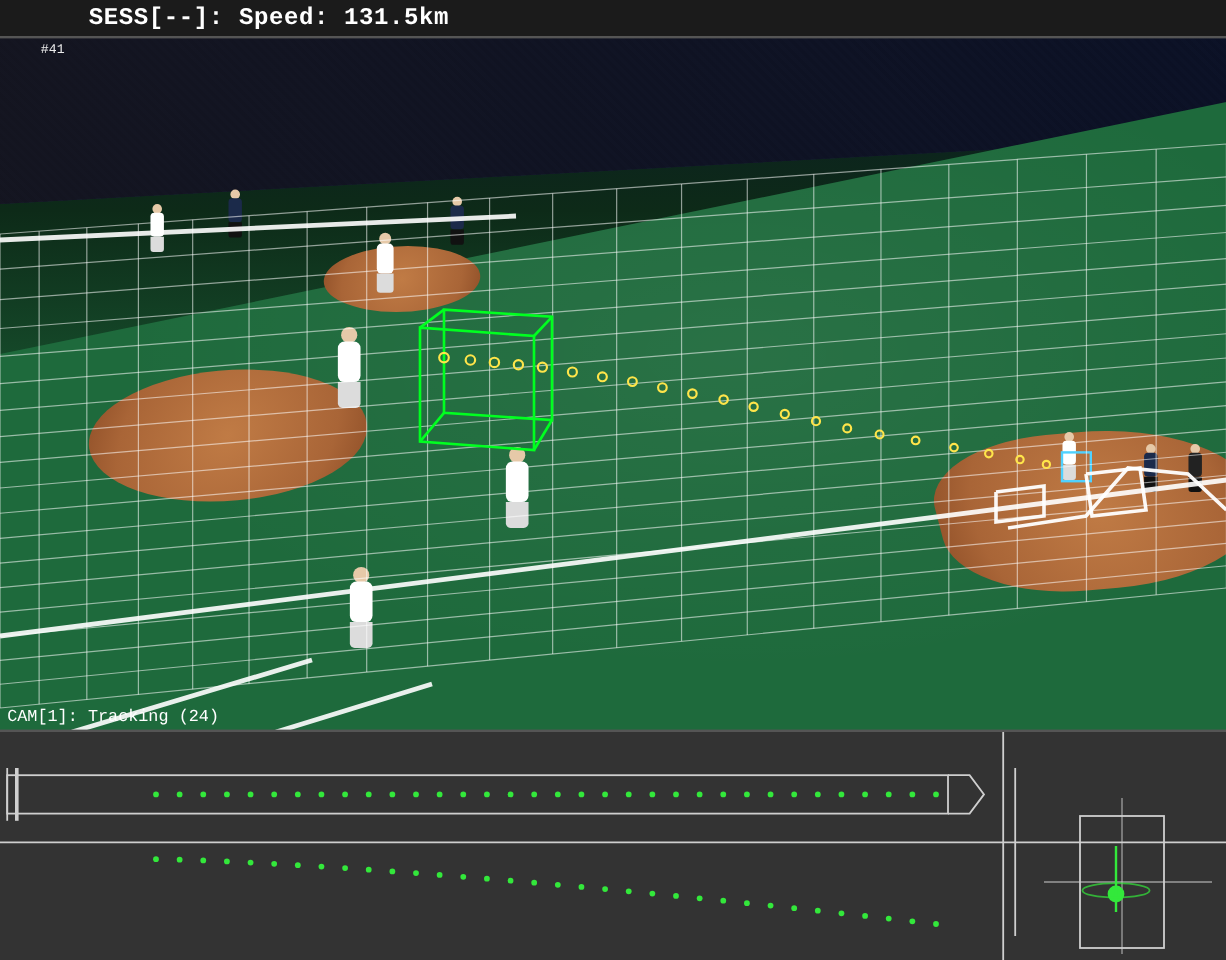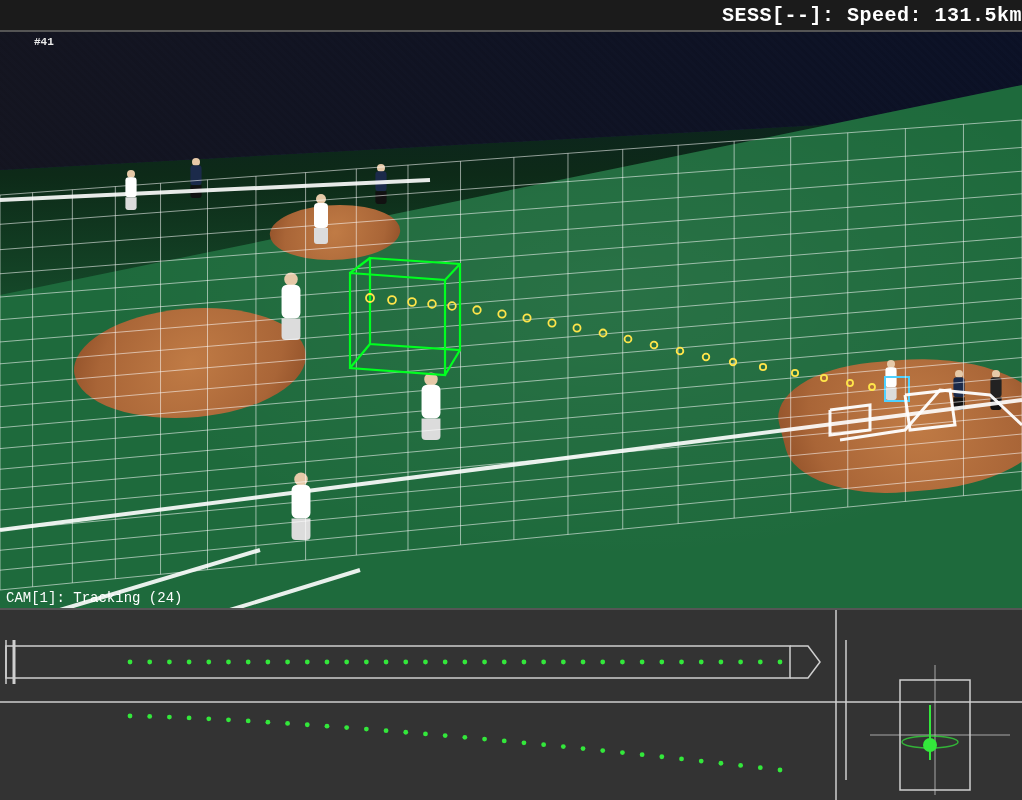--- a/index.html
+++ b/index.html
@@ -12,21 +12,20 @@
     color: #fff;
   }
 
   
   .top-bar {
     height: 30px;
     background: #1b1b1b;
     display: flex;
     align-items: center;
     padding-left: 24px;
-    justify-content: flex-end;
   }
   .top-bar .lbl {
     color: #fff;
     font-weight: bold;
     font-size: 20px;
     letter-spacing: 0.5px;
     white-space: pre;
   }
 
   
@@ -46,21 +45,20 @@
     pointer-events:none;
   }
 
   
   .frame-num {
     position:absolute;
     top:6px; left:34px;
     font-size:11px;
     color:#eaeaea;
     font-family:"Courier New",monospace;
-    font-weight:bold;
   }
 
   
   .cam-status {
     position:absolute;
     left:6px; bottom:4px;
     font-size:14px;
     color:#fff;
     font-family:"Courier New",monospace;
     text-align:right;

